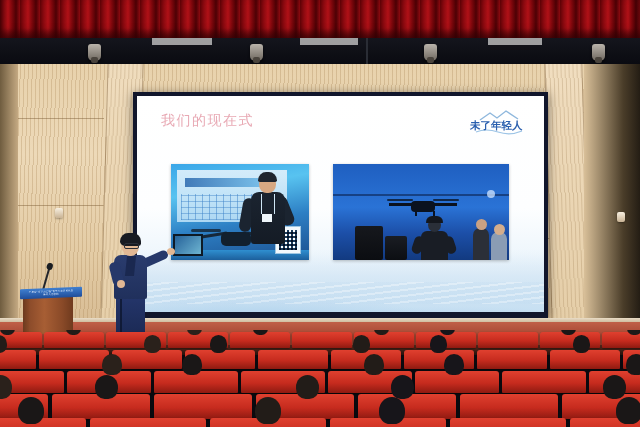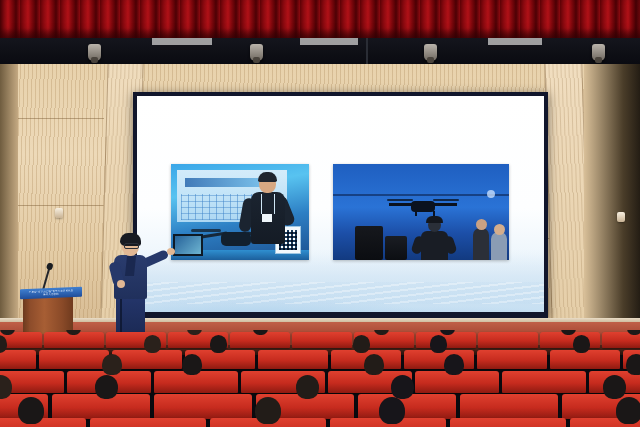--- a/index.html
+++ b/index.html
@@ -360,21 +360,29 @@
   <div class="wall-panelR"></div>
   <div class="wall-dark-left"></div>
   <div class="wall-dark-right"></div>
   <div class="wall-knob" style="left:55px;top:208px"></div>
   <div class="wall-knob" style="left:617px;top:212px"></div>
 
   <div class="screen-frame"></div>
   <div class="screen">
     <div class="slide-wave"></div>
 
-
+    <div class="slide-title">我们的现在式</div>
+
+    <div class="slide-logo">
+      <svg width="64" height="30" viewBox="0 0 64 30">
+        <path d="M14 12 L24 5 L31 10 L40 3 L52 11" fill="none" stroke="#8fb8dd" stroke-width="1.4"></path>
+        <path d="M10 24 Q20 20 32 24 Q44 28 56 23" fill="none" stroke="#9cc4e6" stroke-width="1.2"></path>
+        <text x="4" y="21" font-family="DejaVu Sans, sans-serif" font-size="10.5" font-weight="bold" fill="#2a5fae">未了年轻人</text>
+      </svg>
+    </div>
 
     <div class="photoL">
       <div class="pl-wallboard"></div>
       <div class="pl-banner"></div>
       <div class="pl-gridlines"></div>
       <div class="pl-table"></div>
       <div class="pl-drone">
         <div class="pl-arm" style="left:4px;width:32px;transform:rotate(-9deg)"></div>
         <div class="pl-arm" style="right:4px;width:32px;transform:rotate(9deg)"></div>
         <div class="pl-drone-body"></div>

